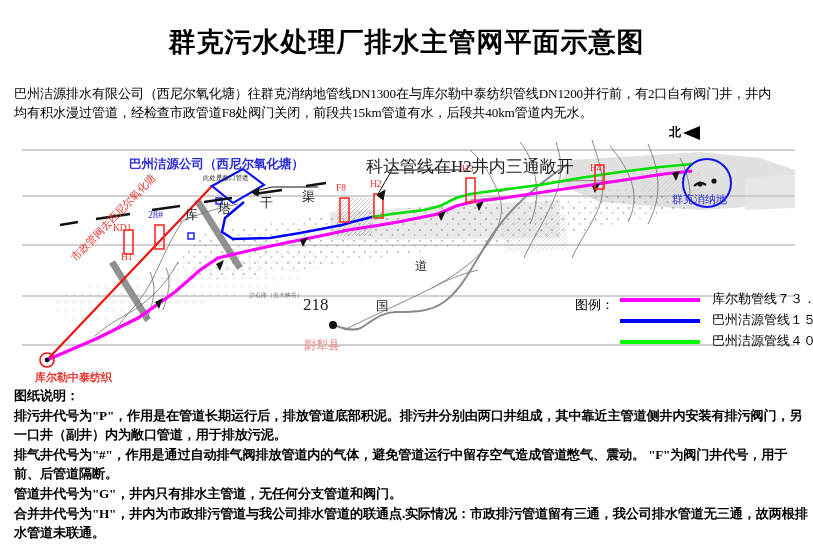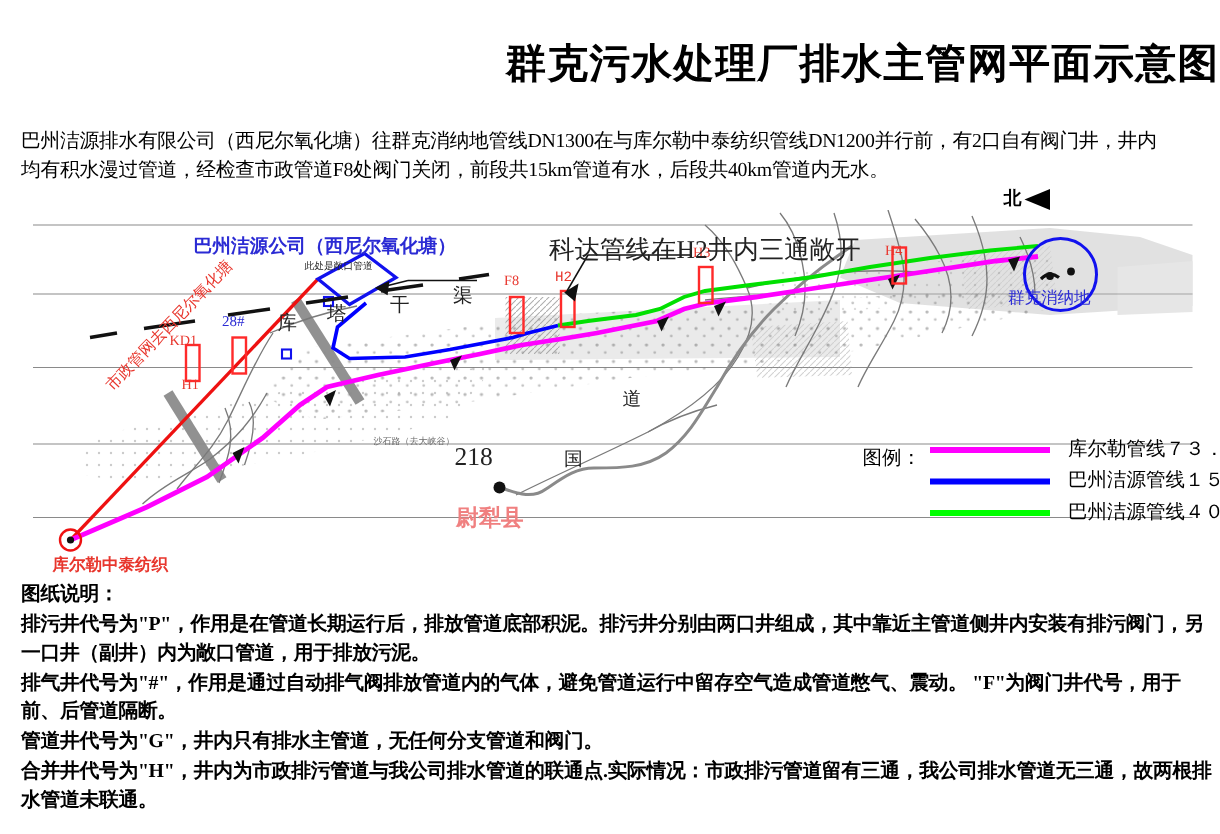--- a/index.html
+++ b/index.html
@@ -1,21 +1,21 @@
 <!DOCTYPE html>
 <html><head>
 <meta charset="utf-8">
 <style>
   html,body{margin:0;padding:0;background:#ffffff;}
   body{width:813px;height:556px;overflow:hidden;
        font-family:"Liberation Serif","DejaVu Serif",serif;color:#000;}
   .page{position:relative;width:813px;height:556px;background:#fff;}
 
   
-  .title{position:absolute;left:0;top:24px;width:813px;text-align:right;
+  .title{position:absolute;left:0;top:24px;width:813px;text-align:center;
          font-size:27px;font-weight:bold;letter-spacing:1px;
          font-family:"Liberation Serif","DejaVu Serif",serif;}
   .hdr{position:absolute;left:14px;width:790px;font-size:13.2px;line-height:19.5px;
        letter-spacing:-0.2px;}
   .hdr.l1{top:64px;}
   .hdr.l2{top:84px;}
   .hdr.l3{top:103px;}
 
   
   .map{position:absolute;left:0;top:140px;width:813px;height:230px;overflow:hidden;}
@@ -199,36 +199,36 @@
 
     <div class="lbl lbl-blk" style="left:185px;top:68px;font-size:13px;">库</div>
     <div class="lbl lbl-blk" style="left:218px;top:62px;font-size:13px;">塔</div>
     <div class="lbl lbl-blk" style="left:260px;top:56px;font-size:13px;">干</div>
     <div class="lbl lbl-blk" style="left:302px;top:50px;font-size:13px;">渠</div>
 
     <div class="lbl lbl-red" style="left:113px;top:84px;font-size:9.5px;">KD1</div>
     <div class="lbl lbl-red" style="left:121px;top:113px;font-size:9.5px;">H1</div>
     <div class="lbl lbl-blue" style="left:148px;top:70px;font-size:10px;text-align:right;">28#</div>
     <div class="lbl lbl-red" style="left:336px;top:44px;font-size:9.5px;">F8</div>
-    <div class="lbl lbl-red" style="left:370px;top:40px;font-size:9.5px;font-family:Liberation Mono, monospace;">H2</div>
+    <div class="lbl lbl-red" style="left:370px;top:40px;font-size:9.5px;">H2</div>
     <div class="lbl lbl-red" style="left:462px;top:25px;font-size:9.5px;">H3</div>
     <div class="lbl lbl-red" style="left:590px;top:12px;font-size:9.5px;margin-top:12px;">H4</div>
 
     <div class="lbl lbl-blk" style="left:366px;top:18px;font-size:17px;">科达管线在H2井内三通敞开</div>
 
     <div class="lbl lbl-blue" style="left:672px;top:54px;font-size:11px;">群克消纳地</div>
 
     <div class="lbl lbl-red" style="left:70px;top:116px;font-size:10.5px;transform:rotate(-46deg);transform-origin:0 0;">市政管网去西尼尔氧化塘</div>
 
     <div class="lbl lbl-gray" style="left:249px;top:152px;font-size:6px;">沙石路（去大峡谷）</div>
 
     <div class="lbl lbl-blk" style="left:303px;top:156px;font-size:17px;">218</div>
     <div class="lbl lbl-blk" style="left:376px;top:160px;font-size:12.5px;">国</div>
     <div class="lbl lbl-blk" style="left:415px;top:120px;font-size:12.5px;">道</div>
-    <div class="lbl lbl-pink" style="left:304px;top:199px;font-size:15px;font-weight:bold;">尉犁县</div>
+    <div class="lbl lbl-pink" style="left:304px;top:199px;font-size:12px;font-weight:normal;">尉犁县</div>
   </div>
 
   <div class="lbl lbl-red" style="left:14px;top:372px;font-size:11px;font-weight:bold;margin-left:21px;">库尔勒中泰纺织</div>
 
   <div class="legend">
     <div class="ttl">图例：</div>
 
     <div class="row r0">
       <div class="swatch" style="background:#FF00FF;"></div>
       <div class="txt">库尔勒管线７３．３ＫＭ</div>

